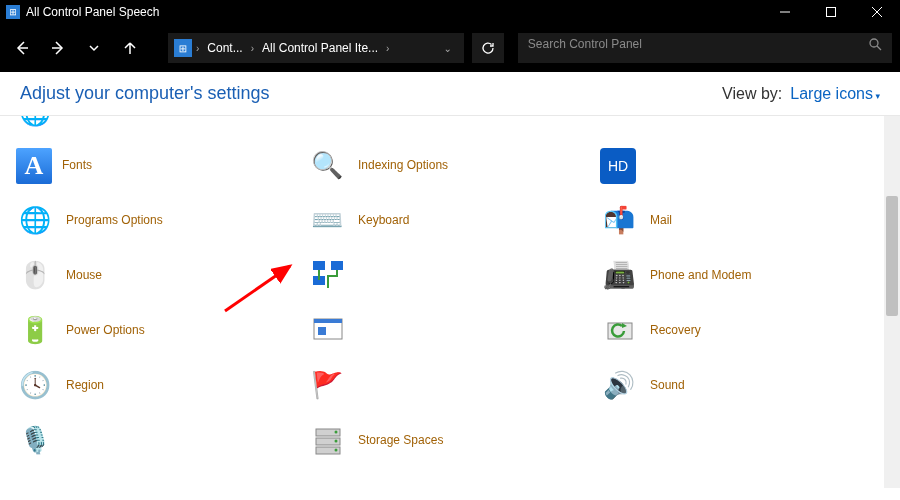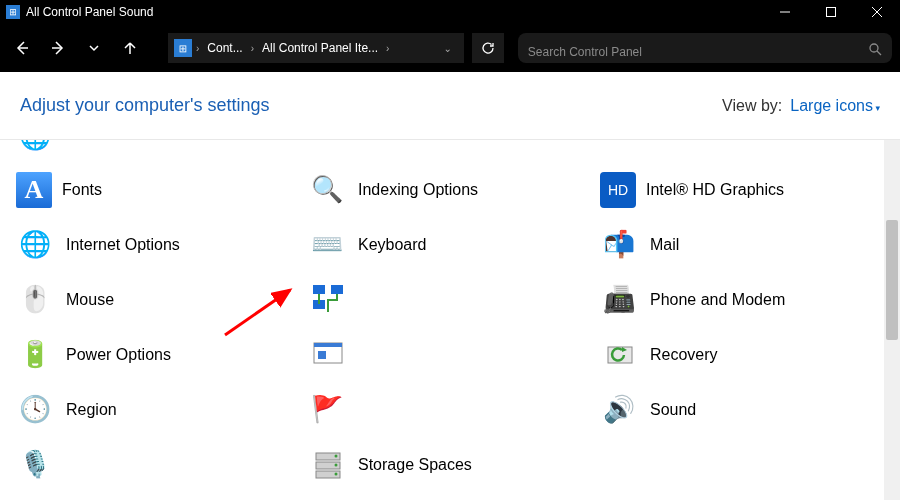--- a/index.html
+++ b/index.html
@@ -14,59 +14,59 @@
 
   
   .navbar { height: 48px; background: #000; display:flex; align-items:center; gap:8px; padding: 0 8px; }
   .nav-btn { width:28px; height:28px; display:flex; align-items:center; justify-content:center; color:#fff; font-size:14px; }
   .nav-sep { width:8px; }
   .breadcrumb-wrap { display:flex; align-items:center; background:#1a1a1a; height:30px; padding:0 6px; gap:4px; }
   .crumb-icon { width:18px; height:18px; background:#2a7dd4; display:flex; align-items:center; justify-content:center; font-size:10px; color:#fff; }
   .crumb { color:#fff; font-size:12px; padding:0 4px; }
   .crumb-sep { color:#aaa; font-size:10px; }
   .refresh-btn { width:32px; height:30px; display:flex; align-items:center; justify-content:center; color:#fff; font-size:13px; background:#1a1a1a; }
-  .search-box { flex:1; background:#1a1a1a; height:30px; display:flex; align-items:flex-end; padding:4px 10px; margin-left:6px;border-radius:8px; }
+  .search-box { flex:1; background:#1a1a1a; height:30px; display:flex; align-items:flex-start; padding:4px 10px; margin-left:6px; }
   .search-input { flex:1; background:transparent; border:none; color:#fff; font-size:12px; outline:none; }
   .search-input::placeholder { color:#8a8a8a; }
   .search-icon { color:#8a8a8a; font-size:13px; }
 
   
-  .header-row { height: 68px; display:flex; align-items:center; justify-content:space-between; padding: 0 20px; border-bottom:1px solid #e8e8e8; }
+  .header-row { height: 44px; display:flex; align-items:center; justify-content:space-between; padding: 0 20px; border-bottom:1px solid #e8e8e8; }
   .adjust-text { color:#1a5fb4; font-size:18px; font-weight:400; }
   .viewby { display:flex; align-items:center; gap:8px; font-size:16px; }
   .viewby-label { color:#333; }
   .viewby-value { color:#0a64c2; }
   .viewby-value::after { content:" ▾"; font-size:9px; color:#0a64c2; }
 
   
   .content { height: calc(500px - 24px - 48px - 56px); overflow:hidden; position:relative; padding: 0 0 0 10px; }
   .scrollbar { position:absolute; right:0; top:0; bottom:0; width:16px; background:#f0f0f0; }
   .scroll-thumb { position:absolute; left:2px; right:2px; top:80px; height:120px; background:#c0c0c0; border-radius:2px; }
 
   .grid { display:grid; grid-template-columns: repeat(3, 1fr); column-gap: 10px; row-gap: 0; padding-right:24px; }
   .cp-item { display:flex; align-items:center; gap:10px; height:55px; cursor:pointer; padding:4px 6px; }
   .cp-icon { width:40px; height:40px; flex-shrink:0; display:flex; align-items:center; justify-content:center; font-size:26px; }
-  .cp-label { color:#000000; font-size:16px; line-height:1.2; }
+  .cp-label { color:#a16207; font-size:12px; line-height:1.2; }
   .focus-rect { outline:1px dotted #555; outline-offset:1px; }
 
   
   .partial { height:18px; overflow:hidden; margin-bottom:4px; }
   .partial .cp-item { height:40px; margin-top:-24px; }
 
   
   .arrow { position:absolute; pointer-events:none; }
   .arrow svg { overflow:visible; }
 </style>
 </head>
 <body>
 
 <div class="titlebar">
   <div class="title-left">
     <span class="app-icon">⊞</span>
-    <span>All Control Panel Sound</span>
+    <span>All Control Panel Speech</span>
   </div>
   <div class="win-controls">
     <div class="win-btn">
       <svg width="10" height="10" viewBox="0 0 10 10">
           <line x1="0" y1="5" x2="10" y2="5" stroke="#fff" stroke-width="1"></line>
         </svg>
     </div>
     <div class="win-btn">
       <svg width="10" height="10" viewBox="0 0 10 10">
           <rect x="0.5" y="0.5" width="9" height="9" fill="none" stroke="#fff" stroke-width="1"></rect>
@@ -157,26 +157,25 @@
     <div class="cp-item">
       <span class="cp-icon" style="background:linear-gradient(#4da3ff,#1a6bd6);color:#fff;font-family:serif;font-weight:bold;width:36px;height:36px;border-radius:2px;">A</span>
       <span class="cp-label">Fonts</span>
     </div>
     <div class="cp-item">
       <span class="cp-icon">🔍</span>
       <span class="cp-label">Indexing Options</span>
     </div>
     <div class="cp-item">
       <span class="cp-icon" style="background:#0a5cc4;color:#fff;font-size:14px;width:36px;height:36px;border-radius:4px;display:flex;align-items:center;justify-content:center;">HD</span>
-      <span class="cp-label">Intel® HD Graphics</span>
     </div>
 
     <div class="cp-item">
       <span class="cp-icon">🌐</span>
-      <span class="cp-label">Internet Options</span>
+      <span class="cp-label">Programs Options</span>
     </div>
     <div class="cp-item">
       <span class="cp-icon">⌨️</span>
       <span class="cp-label">Keyboard</span>
     </div>
     <div class="cp-item">
       <span class="cp-icon">📬</span>
       <span class="cp-label">Mail</span>
     </div>
 

